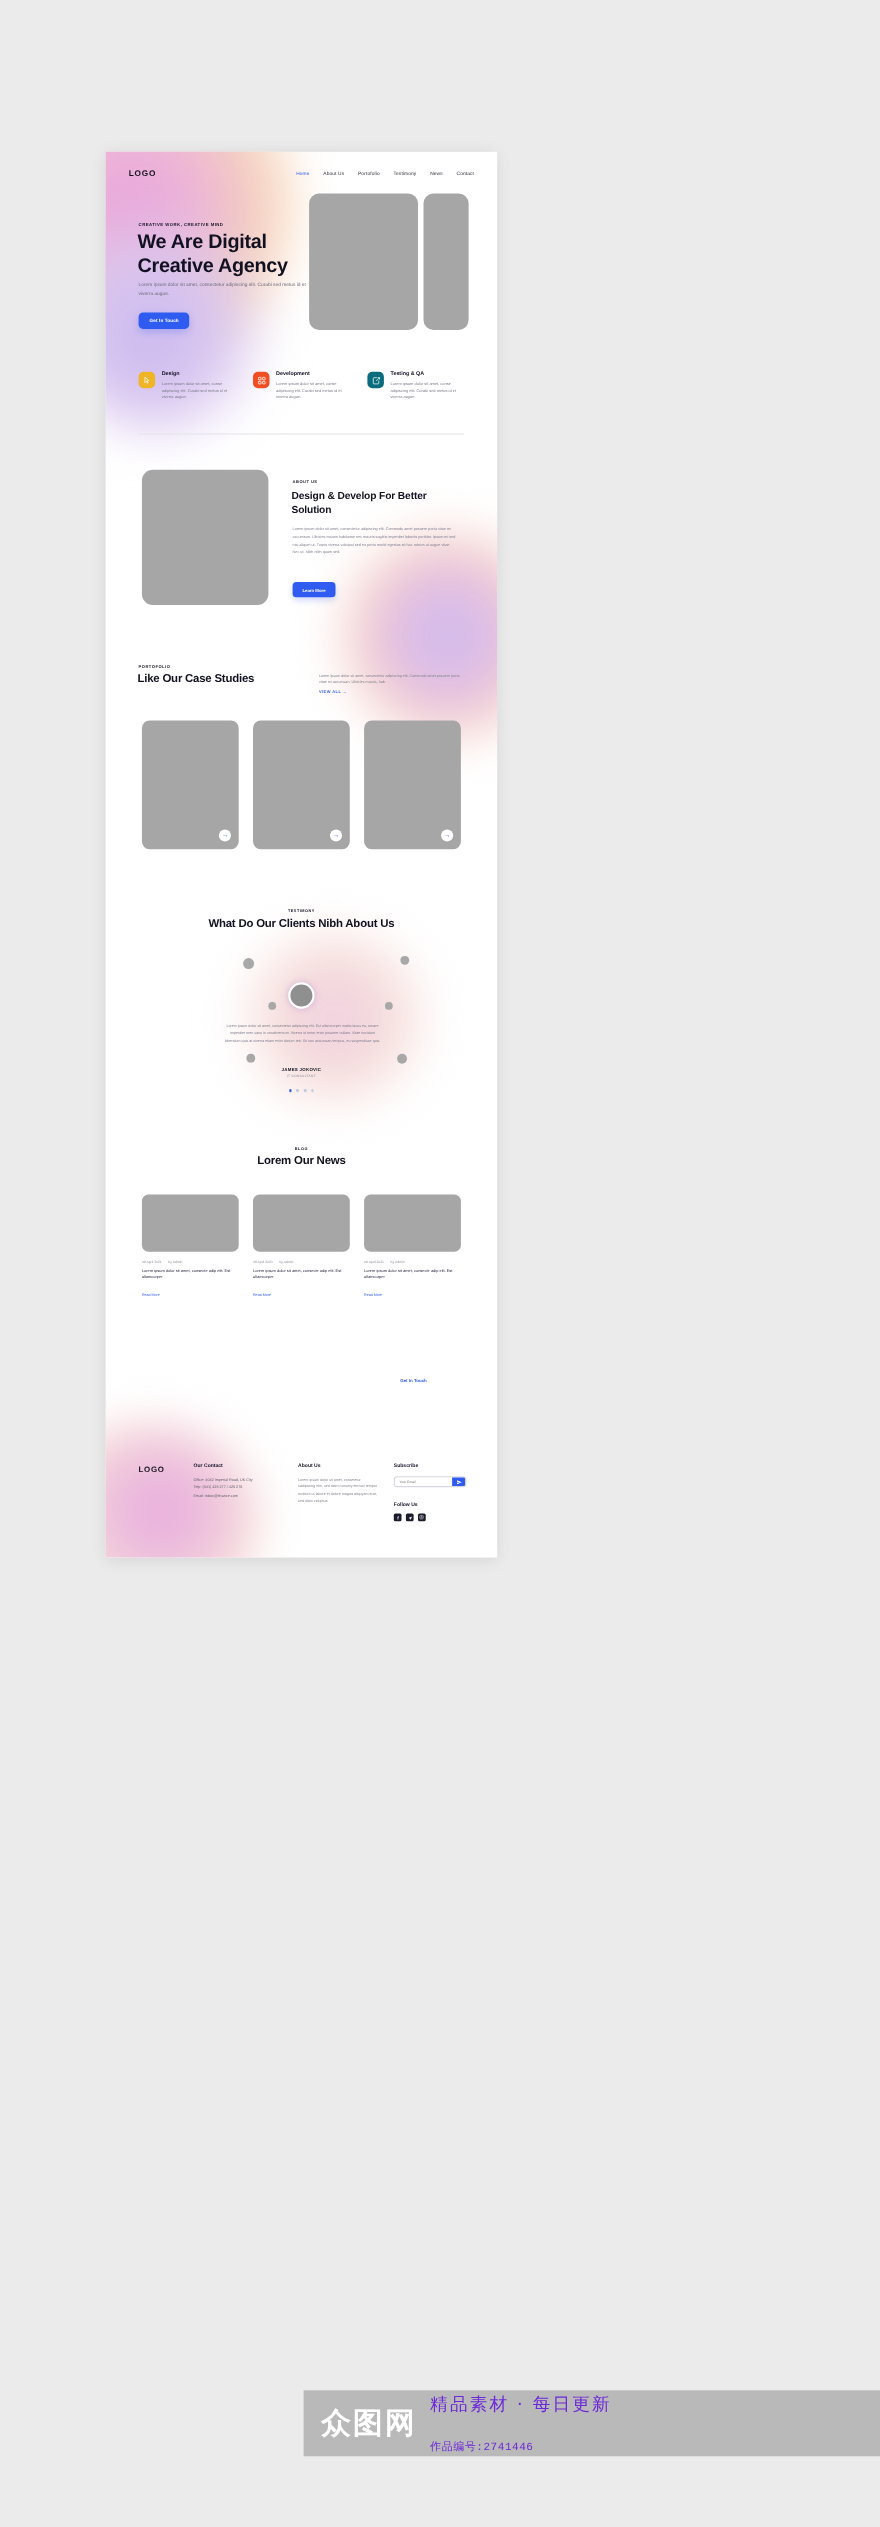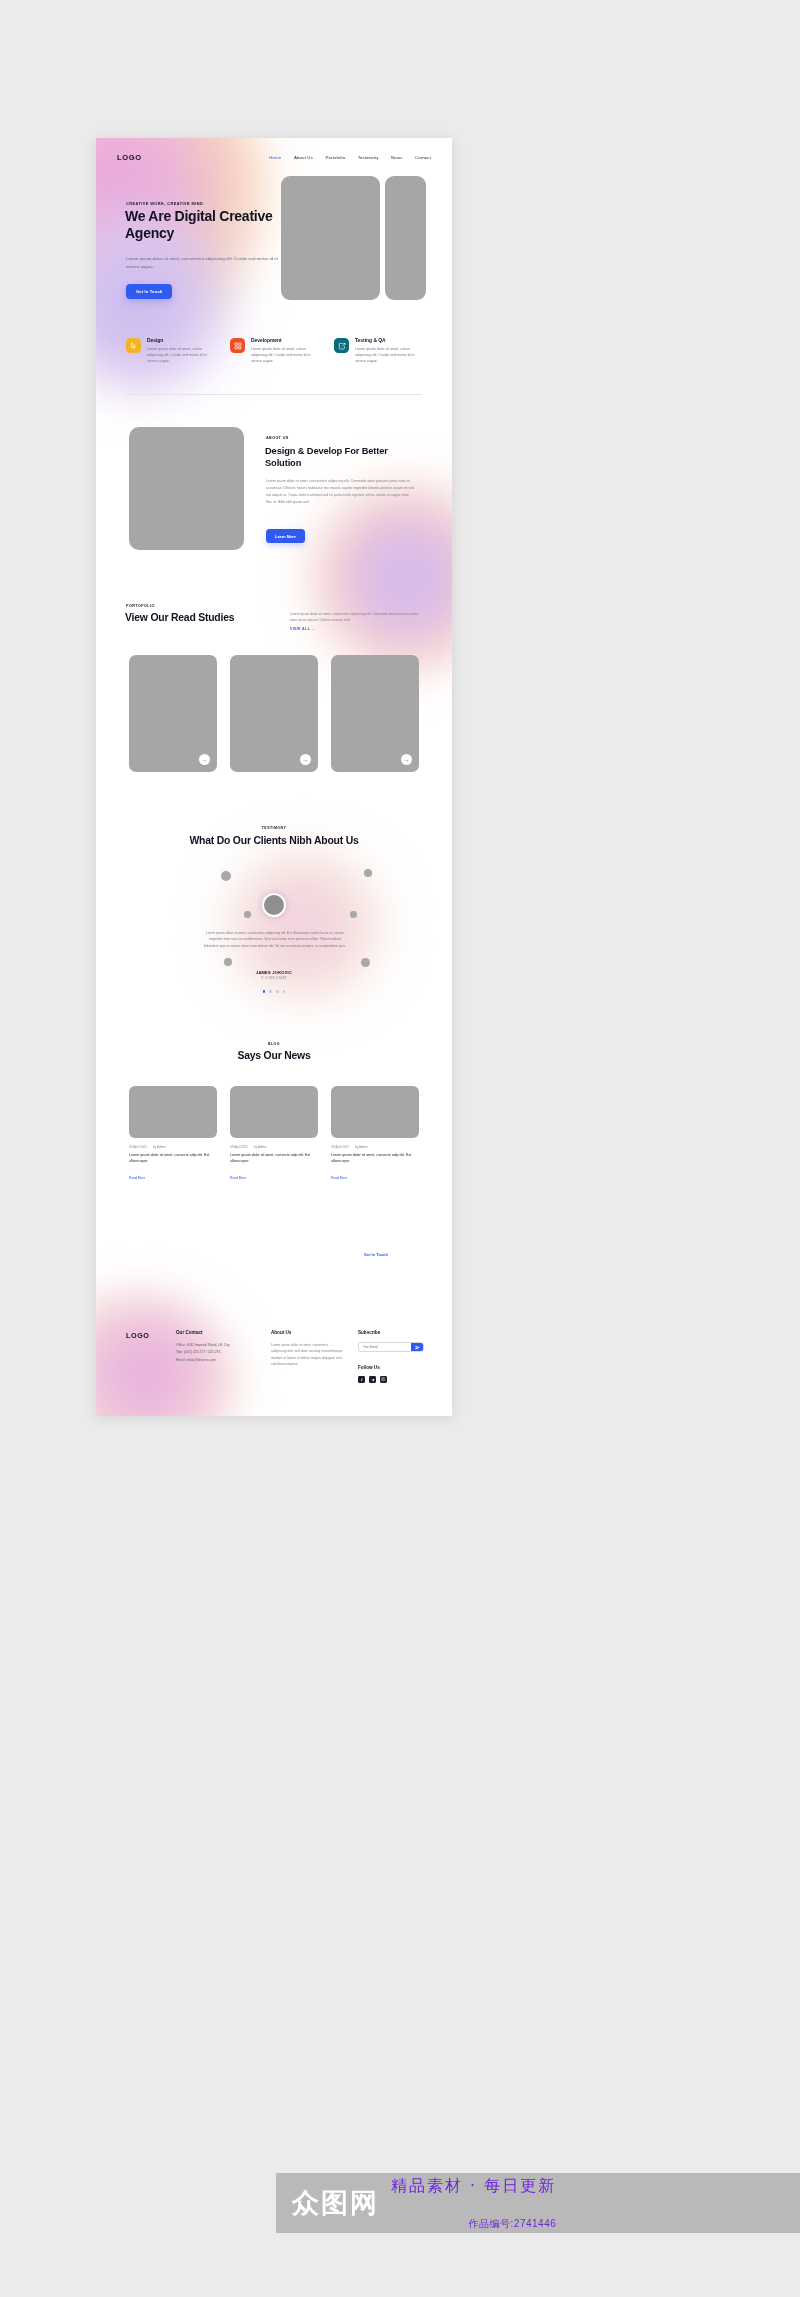--- a/index.html
+++ b/index.html
@@ -60,21 +60,21 @@
   .nav-link{ font-size:4.4px; color:#2c2c3a; letter-spacing:.12px; text-decoration:none; white-space:nowrap;}
   .nav-link.active{ color:#2f5bf0; }
 
   
   .hero-eyebrow{
     position:absolute; left:30px; top:63px;
     font-size:3.9px; font-weight:700; letter-spacing:.42px; color:#18182a;
   }
   .hero-title{
     position:absolute; left:29px; top:70px; width:190px;
-    font-size:14px; line-height:1.23; font-weight:700; color:#111121;
+    font-size:18px; line-height:1.23; font-weight:700; color:#111121;
     letter-spacing:-.25px;
   }
   .hero-sub{
     position:absolute; left:30px; top:117px; width:160px;
     font-size:4.4px; line-height:1.75; color:#6b6b7a;
   }
   .btn-primary{
     position:absolute; left:30px; top:146px;
     background:#2f5bf0; color:#fff; border:none; border-radius:4px;
     font-size:4.2px; font-weight:700; letter-spacing:.1px;
@@ -273,21 +273,21 @@
   .watermark{
     position:absolute; left:276px; top:2173px; width:524px; height:60px;
     background:#b9b9b9; display:flex; align-items:center;
   }
   .wm-mark{
     margin-left:16px; color:#fff; font-size:27px; font-weight:700; letter-spacing:2px;
     font-family:Liberation Sans, sans-serif;
   }
   .wm-right{ margin-left:12px; color:#6d28d9; }
   .wm-t1{ font-size:16px; letter-spacing:2px; font-family:"DejaVu Sans", sans-serif;}
-  .wm-t2{ font-size:10px; margin-top:20px; letter-spacing:.5px; font-family:Liberation Sans, sans-serif;text-align:right;}
+  .wm-t2{ font-size:10px; margin-top:20px; letter-spacing:.5px; font-family:Liberation Mono, monospace;}
 </style>
 </head>
 <body>
 
 <div class="page-card">
 
   <div class="blob blob-hero"></div>
   <div class="blob blob-hero2"></div>
   <div class="blob blob-about"></div>
   <div class="blob blob-testi"></div>
@@ -357,21 +357,21 @@
 
     <div class="divider"></div>
 
     <div class="about-img"></div>
     <div class="about-eyebrow">ABOUT US</div>
     <div class="about-title">Design &amp; Develop For Better Solution</div>
     <div class="about-text">Lorem ipsum dolor sit amet, consectetur adipiscing elit. Commodo amet posuere porta vitae mi accumsan. Ultricies mauris habitasse nec mauris sagittis imperdiet lobortis porttitor. Ipsum mi sed nisi aliquet ut. Turpis viverra volutpat sed eu porta morbi egestas sit hac rutrum ut augue vitae. Nec ut. Nibh nibh quam sed.</div>
     <button class="btn-learn">Learn More</button>
 
     <div class="pf-eyebrow">PORTOFOLIO</div>
-    <div class="pf-title">View Our Read Studies</div>
+    <div class="pf-title">Like Our Case Studies</div>
     <div class="pf-desc">Lorem ipsum dolor sit amet, consectetur adipiscing elit. Commodo amet posuere porta vitae mi accumsan. Ultricies mauris, hab.</div>
     <a class="pf-viewall" href="#">VIEW ALL  →</a>
     <div class="pf-cards">
       <div class="pf-card">
         <div class="pf-arrow">→</div>
       </div>
       <div class="pf-card">
         <div class="pf-arrow">→</div>
       </div>
       <div class="pf-card">
@@ -392,21 +392,21 @@
     <div class="ts-name">JAMES JOKOVIC</div>
     <div class="ts-role">IT CONSULTANT</div>
     <div class="ts-dots">
       <span class="dot active"></span>
       <span class="dot"></span>
       <span class="dot"></span>
       <span class="dot"></span>
     </div>
 
     <div class="bl-eyebrow">BLOG</div>
-    <div class="bl-title">Says Our News</div>
+    <div class="bl-title">Lorem Our News</div>
     <div class="bl-cards">
       <div class="bl-card">
         <div class="bl-img"></div>
         <div class="bl-meta">
           <span>09 April 2021</span>
           <span>by Admin</span>
         </div>
         <div class="bl-head">Lorem ipsum dolor sit amet, consecte adip elit. Est ullamcorper</div>
         <a class="bl-more" href="#">Read More</a>
       </div>

